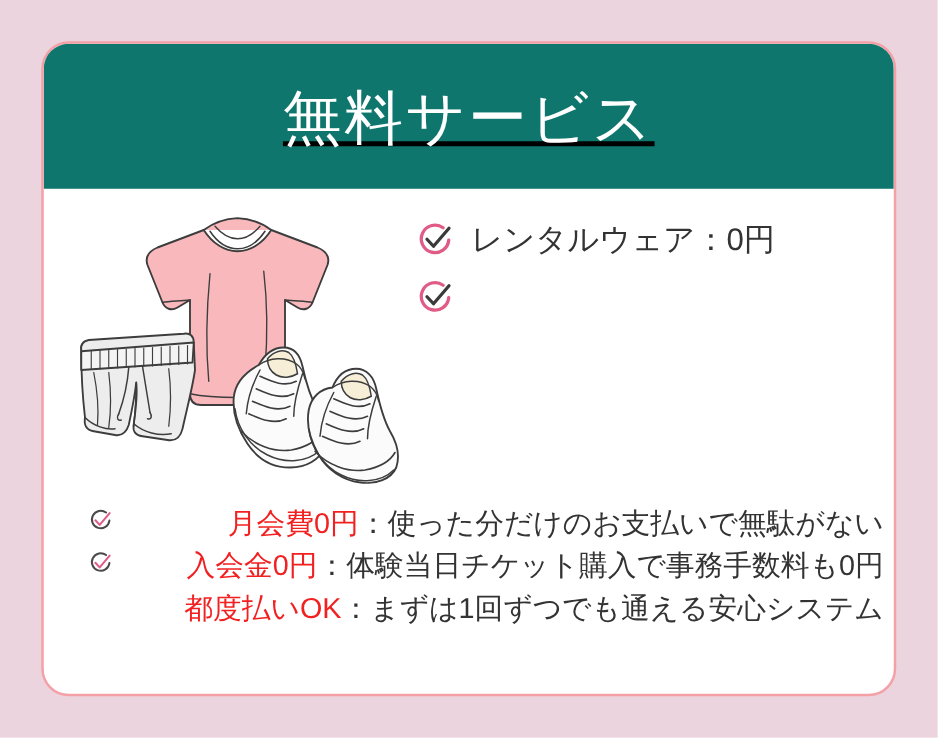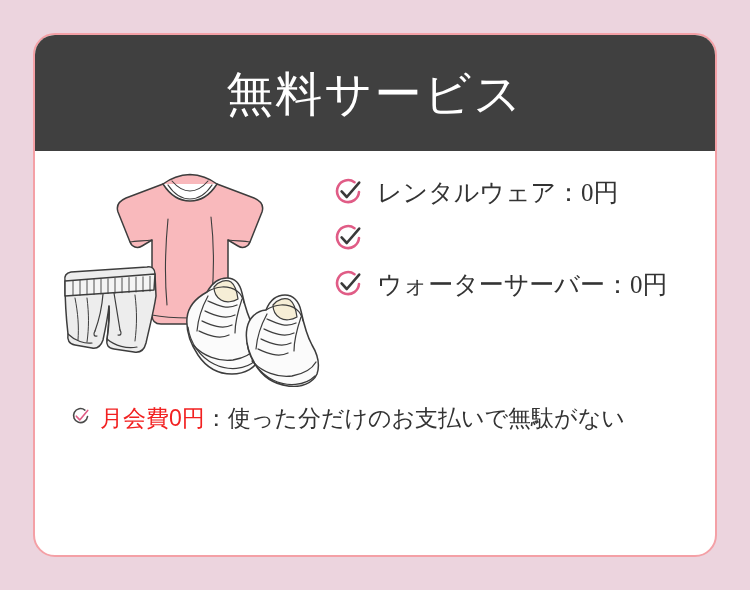--- a/index.html
+++ b/index.html
@@ -31,24 +31,25 @@
     height: 524px;
     box-sizing: border-box;
     background: #ffffff;
     border: 2px solid #f4a0a6;
     border-radius: 22px;
     overflow: hidden;
   }
 
   .card-header {
     height: 116px;
-    background: #404040;
+    background: #0f766e;
     display: flex;
     align-items: center;
     justify-content: center;
+    text-decoration: underline;
   }
 
   .card-title {
     color: #ffffff;
     font-size: 47px;
     letter-spacing: 2px;
     font-weight: 400;
     line-height: 1;
     white-space: nowrap;
   }
@@ -56,21 +57,20 @@
   .card-body {
     position: relative;
     height: 404px;
   }
 
   
   .top-section {
     display: flex;
     align-items: flex-start;
     padding: 8px 0 0 0;
-    font-family: Liberation Serif, serif;
   }
 
   .illustration {
     width: 278px;
     height: 222px;
     flex: 0 0 278px;
     margin-left: 16px;
     margin-top: 6px;
   }
 
@@ -107,20 +107,21 @@
     position: absolute;
     left: 36px;
     top: 250px;
     right: 8px;
   }
 
   .note-line {
     display: flex;
     align-items: flex-start;
     height: 34px;
+    justify-content: space-between;
   }
 
   .note-line .ring-sm {
     flex: 0 0 19px;
     width: 19px;
     height: 19px;
     margin-top: 6px;
     margin-right: 10px;
   }
 
@@ -326,44 +327,48 @@
           <div class="check-item">
             <span class="ring">
               <svg viewBox="0 0 30 30" width="30" height="30" xmlns="http://www.w3.org/2000/svg">
                 <path d="M21.5,5.2 A11,11 0 1 0 26,15" fill="none" stroke="#e05c86" stroke-width="2.6" stroke-linecap="round"></path>
                 <path d="M8.6,14.4 L13.8,20 L26.2,5.6" fill="none" stroke="#3a3a3a" stroke-width="2.6" stroke-linecap="round" stroke-linejoin="round"></path>
               </svg>
             </span>
           </div>
 
 
-          <div class="check-item">
-            <span class="ring">
-              <svg viewBox="0 0 30 30" width="30" height="30" xmlns="http://www.w3.org/2000/svg">
-                <path d="M21.5,5.2 A11,11 0 1 0 26,15" fill="none" stroke="#e05c86" stroke-width="2.6" stroke-linecap="round"></path>
-                <path d="M8.6,14.4 L13.8,20 L26.2,5.6" fill="none" stroke="#3a3a3a" stroke-width="2.6" stroke-linecap="round" stroke-linejoin="round"></path>
-              </svg>
-            </span>
-            <span class="label">ウォーターサーバー：0円</span>
-          </div>
 
         </div>
       </div>
 
       <div class="note-block">
 
         <div class="note-line">
           <span class="ring-sm">
             <svg viewBox="0 0 20 20" width="19" height="19" xmlns="http://www.w3.org/2000/svg">
               <path d="M14.6,3.2 A7.4,7.4 0 1 0 17.4,10" fill="none" stroke="#4a4a4a" stroke-width="1.7" stroke-linecap="round"></path>
               <path d="M5.6,9.7 L9.2,13.6 L17.6,3.6" fill="none" stroke="#e05c86" stroke-width="1.7" stroke-linecap="round" stroke-linejoin="round"></path>
             </svg>
           </span>
           <span class="note-text"><span class="hl">月会費0円</span><span class="sep">：</span><span>使った分だけのお支払いで無駄がない</span></span>
         </div>
 
-
+        <div class="note-line">
+          <span class="ring-sm">
+            <svg viewBox="0 0 20 20" width="19" height="19" xmlns="http://www.w3.org/2000/svg">
+              <path d="M14.6,3.2 A7.4,7.4 0 1 0 17.4,10" fill="none" stroke="#4a4a4a" stroke-width="1.7" stroke-linecap="round"></path>
+              <path d="M5.6,9.7 L9.2,13.6 L17.6,3.6" fill="none" stroke="#e05c86" stroke-width="1.7" stroke-linecap="round" stroke-linejoin="round"></path>
+            </svg>
+          </span>
+          <span class="note-text"><span class="hl">入会金0円</span><span class="sep">：</span><span>体験当日チケット購入で事務手数料も0円</span></span>
+        </div>
+
+        <div class="note-line">
+          <span class="ring-sm blank"></span>
+          <span class="note-text"><span class="hl">都度払いOK</span><span class="sep">：</span><span>まずは1回ずつでも通える安心システム</span></span>
+        </div>
 
       </div>
 
     </div>
   </div>
 </div>
 
 </body></html>

